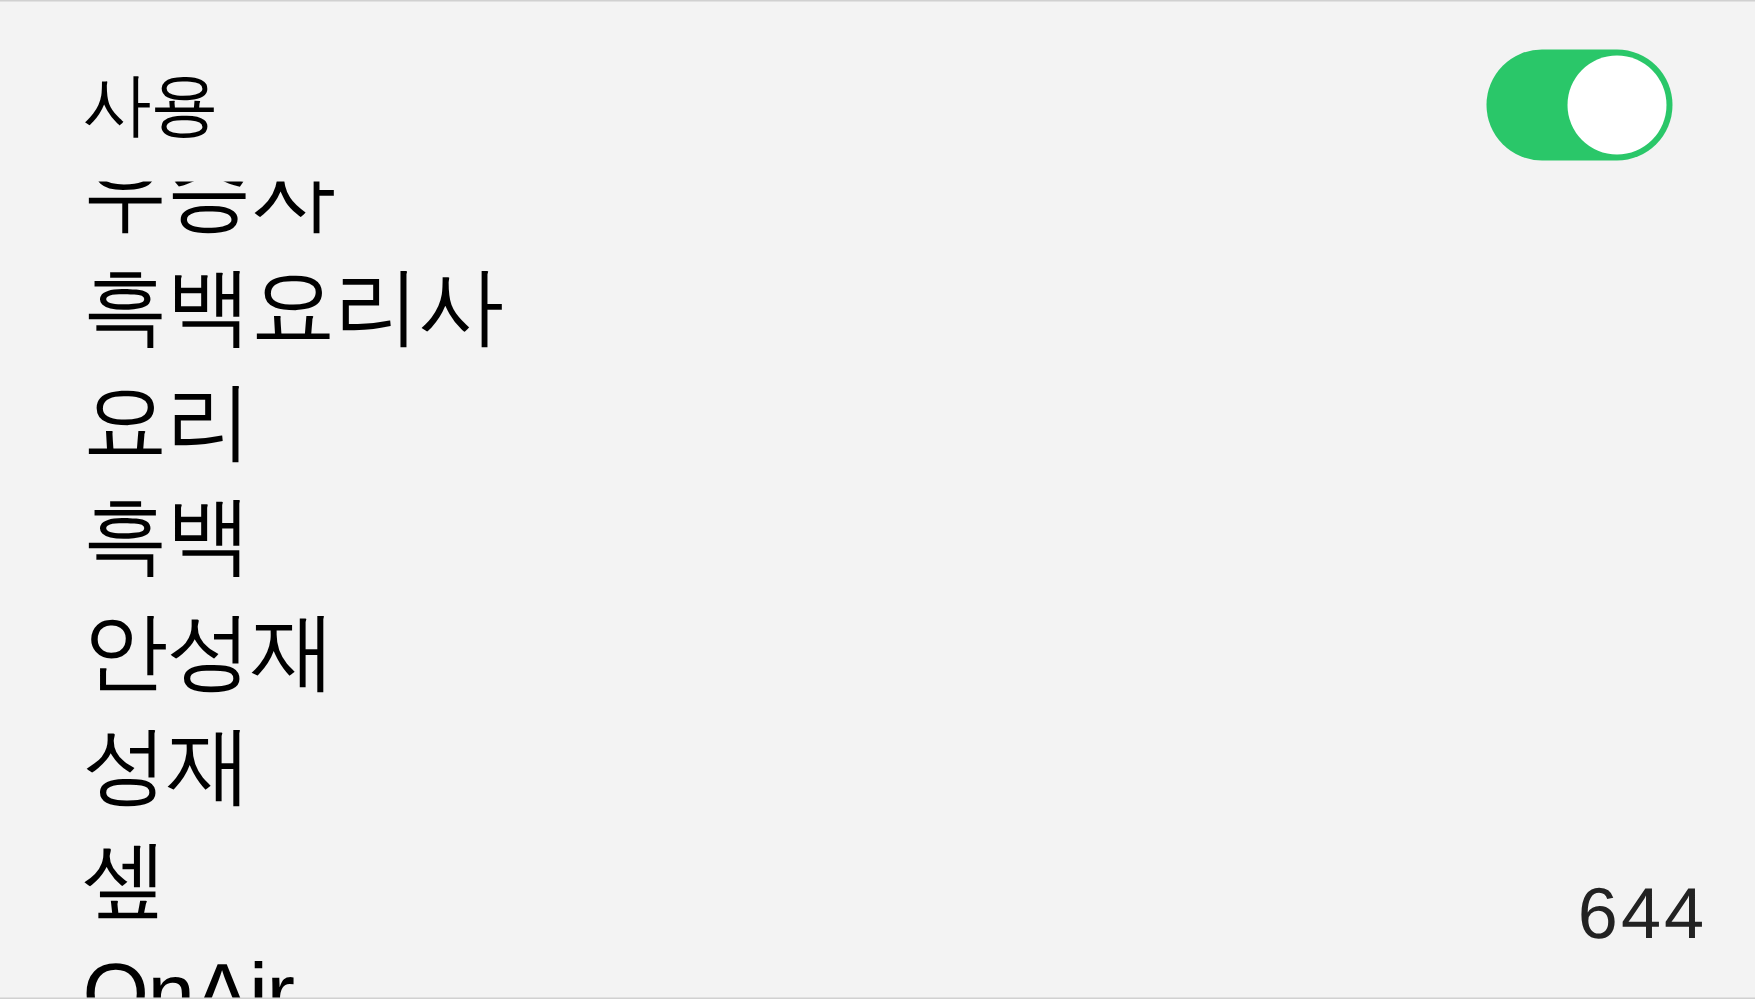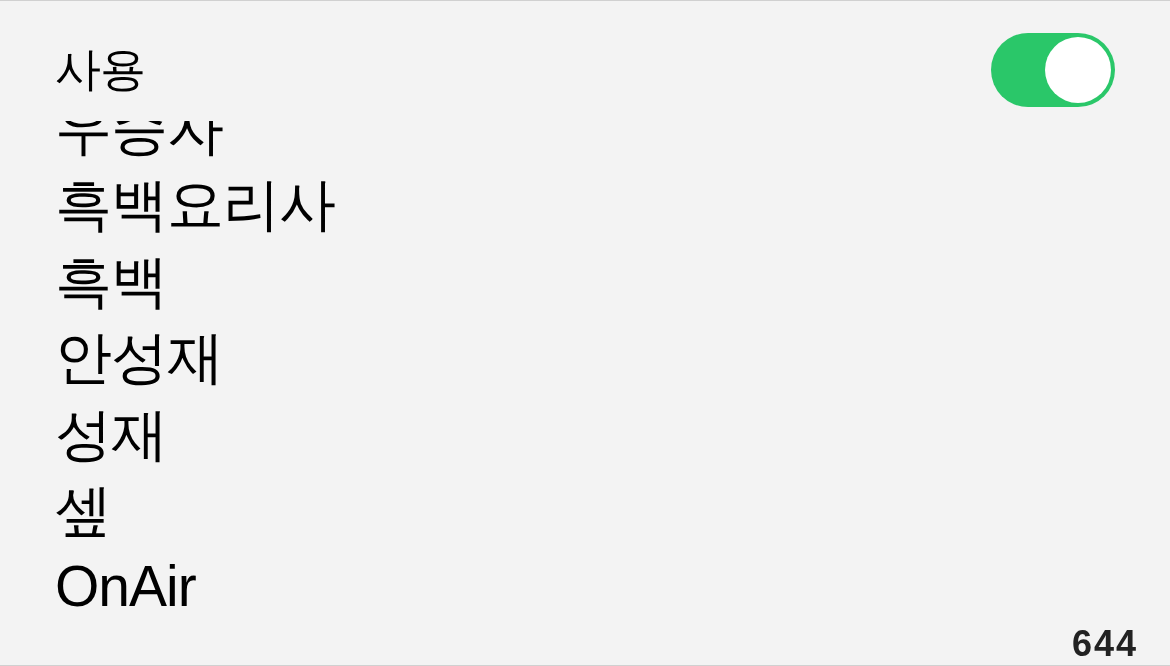--- a/index.html
+++ b/index.html
@@ -60,40 +60,41 @@
       color: #000;
       font-weight: 400;
       letter-spacing: -1px;
     }
     .list-item.cut-top {
       margin-top: -31px;
     }
     .counter {
       position: absolute;
       right: 32px;
-      bottom: 0;
-      font-size: 36px;
+      bottom: 28px;
+      font-size: 48px;
       color: #222;
-      font-weight: 700;
+      font-weight: 400;
       letter-spacing: 2px;
     }
   </style>
 </head>
 <body>
 
 <div class="header">
   <div class="title">사용</div>
   <div class="toggle">
     <div class="toggle-knob"></div>
   </div>
 </div>
 
 <div class="list-container">
   <div class="list-item cut-top">우승자</div>
   <div class="list-item">흑백요리사</div>
+  <div class="list-item">요리</div>
   <div class="list-item">흑백</div>
   <div class="list-item">안성재</div>
   <div class="list-item">성재</div>
   <div class="list-item">셒</div>
   <div class="list-item">OnAir</div>
 
 </div>
 
 <div class="counter">644</div>
 

